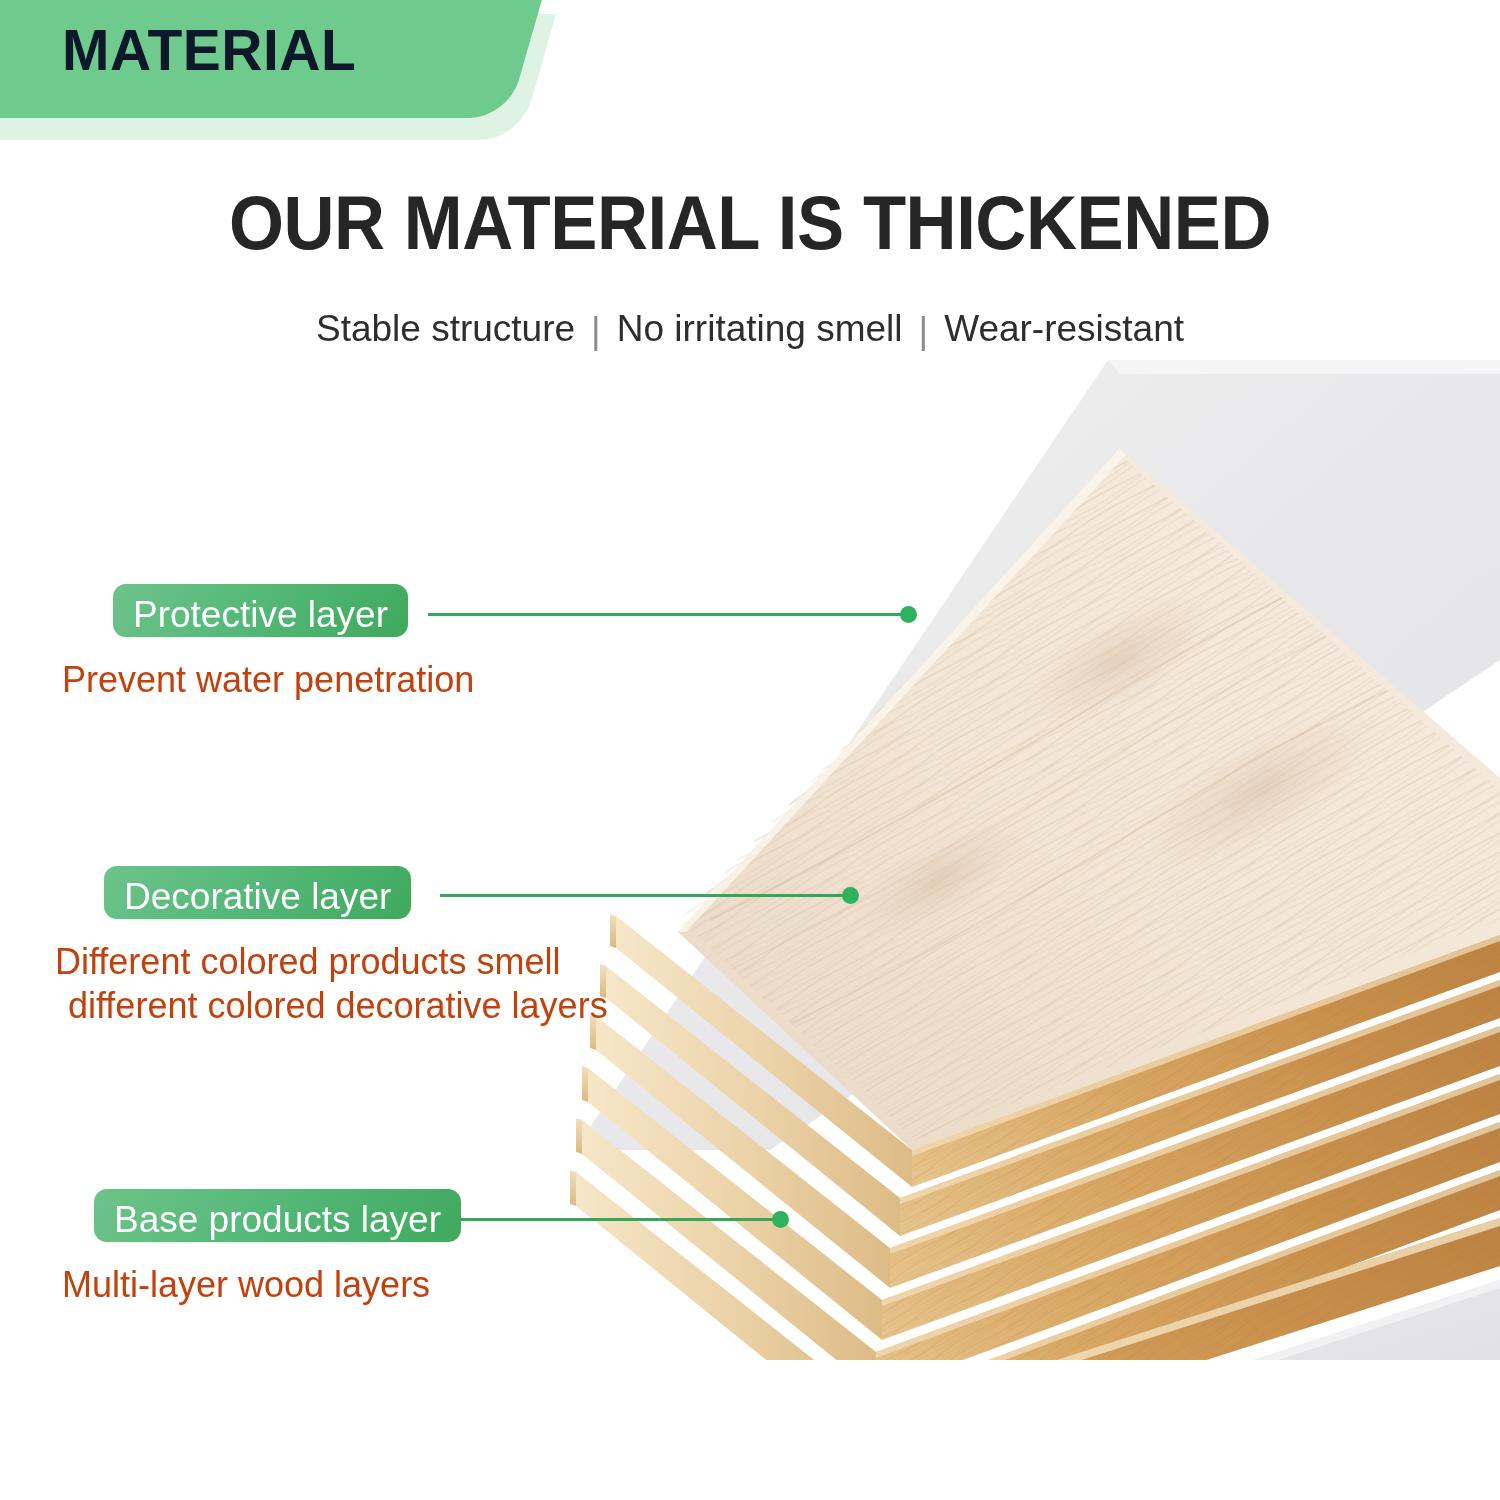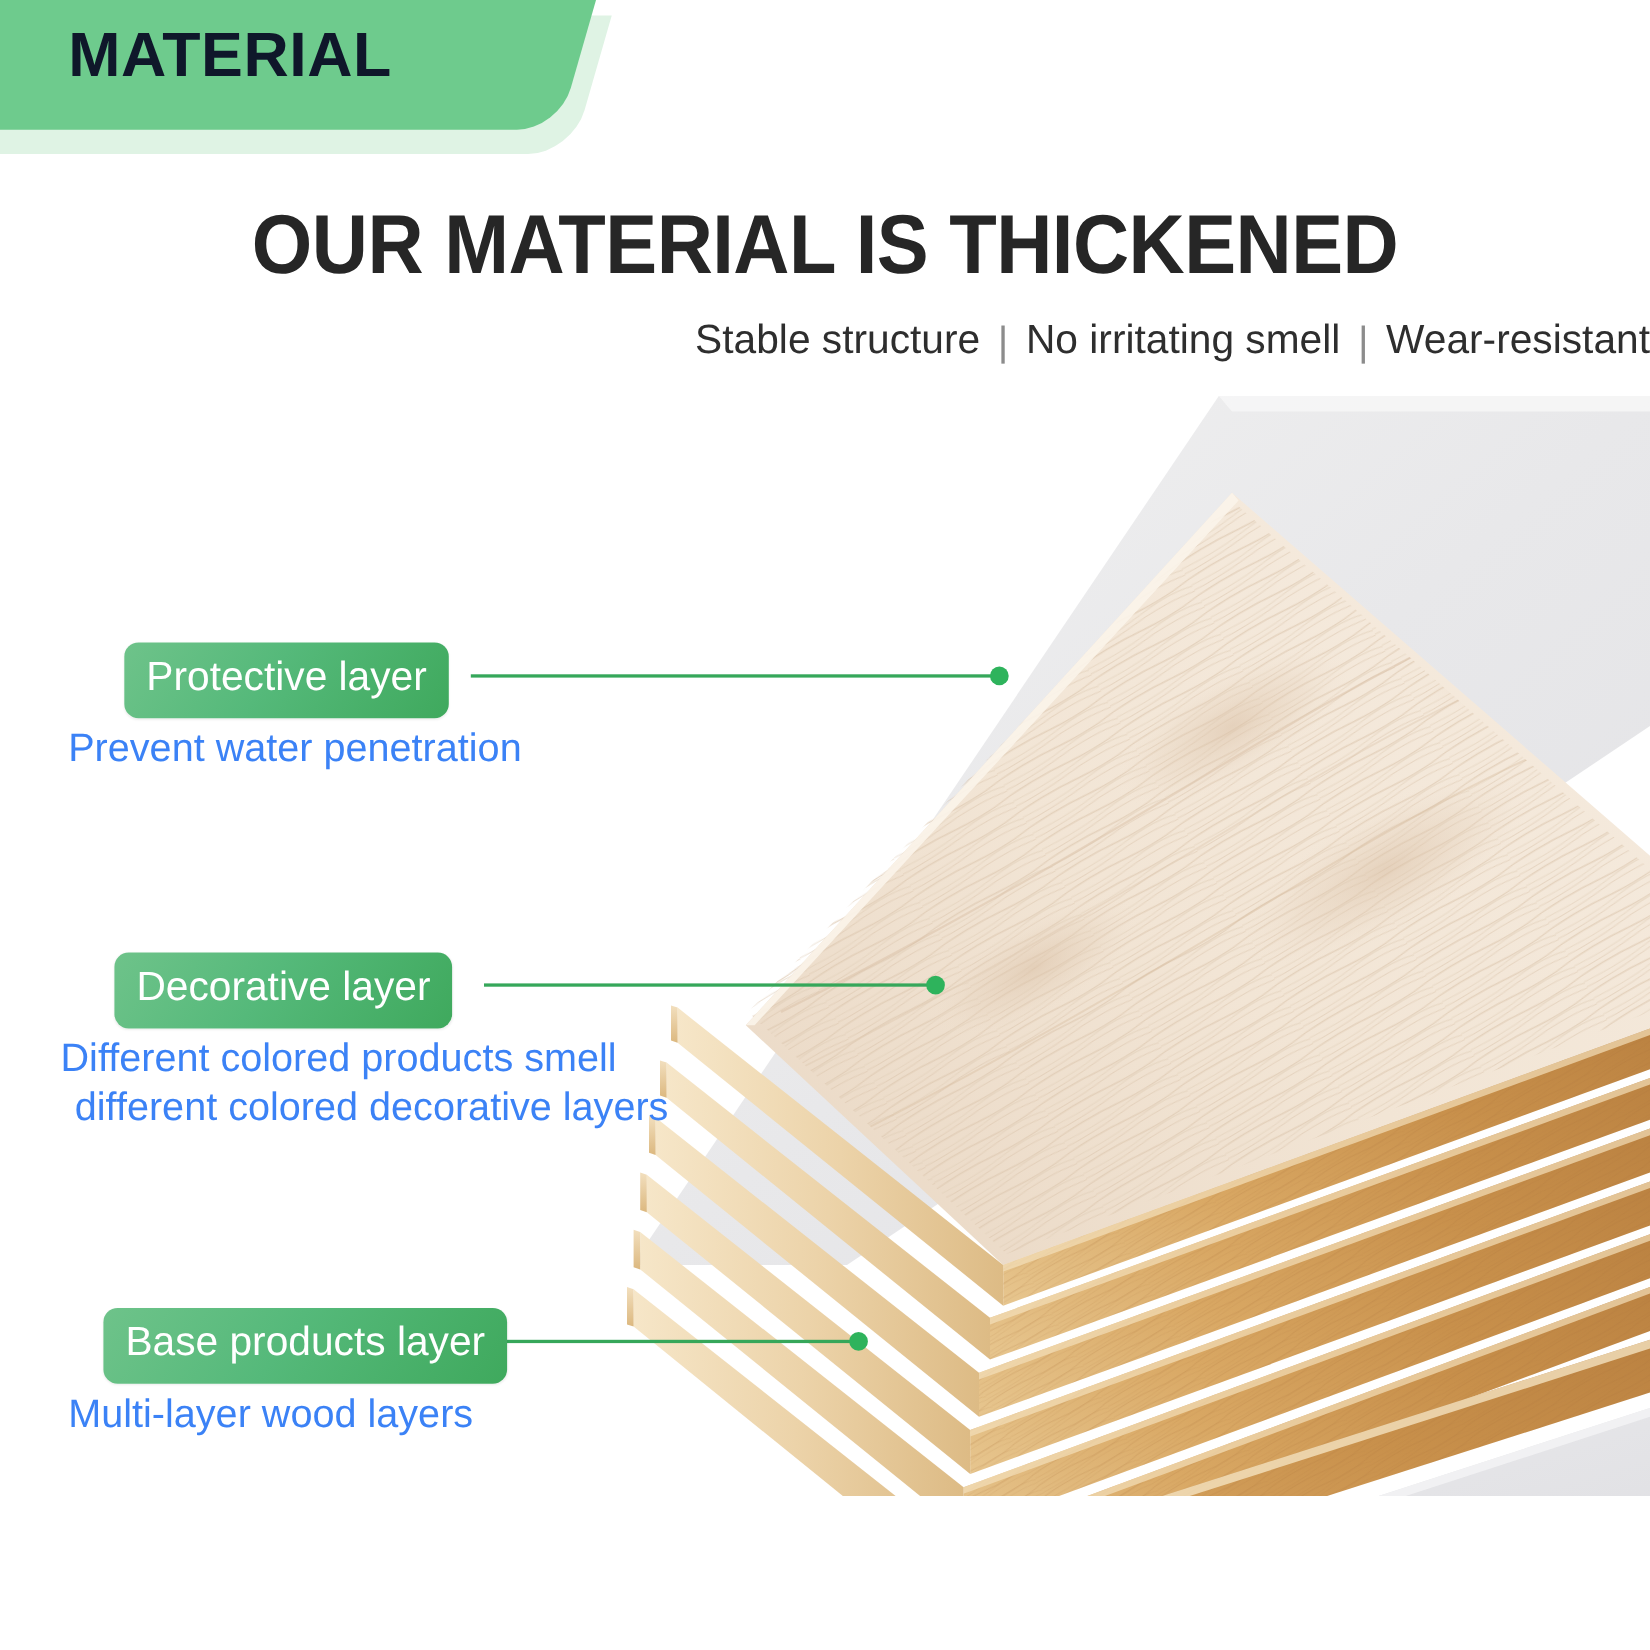--- a/index.html
+++ b/index.html
@@ -38,56 +38,56 @@
   
   .title{
     position:absolute;left:0;top:185px;width:1500px;
     text-align:center;
     font-size:76px;font-weight:bold;color:#262626;
     letter-spacing:-0.5px;line-height:1;
     transform:scaleX(0.93);
     white-space:nowrap;
   }
   .subtitle{
-    position:absolute;left:0;top:288px;width:1500px;
-    text-align:right;
+    position:absolute;left:0;top:308px;width:1500px;
+    text-align:center;
     font-size:37px;color:#2e2e2e;font-weight:400;
     white-space:nowrap;
   }
   .subtitle .sep{
     display:inline-block;
     color:#8c8c8c;
     font-weight:300;
     margin:0 16px;
     transform:translateY(2px);
   }
 
   
   .product{position:absolute;left:560px;top:360px;width:940px;height:1000px;}
   .product svg{display:block;}
 
   
   .callout{position:absolute;}
   .pill{
     position:absolute;
-    height:69px;
+    height:53px;
     border-radius:13px;
     background:linear-gradient(125deg,#6ec38a 0%,#55b97a 45%,#3fa95d 100%);
     color:#ffffff;
     font-size:37px;
     line-height:61px;
     padding:0 20px;
     white-space:nowrap;
     box-sizing:border-box;
     box-shadow:0 1px 2px rgba(0,0,0,0.07);
   }
   .desc{
     position:absolute;
     font-size:36px;
-    color:#3b82f6;
+    color:#c2410c;
     line-height:44px;
     white-space:nowrap;
   }
   .leader{position:absolute;height:3px;background:#36a75a;}
   .dot{
     position:absolute;width:17px;height:17px;border-radius:50%;
     background:#2eb35c;
   }
 </style>
 </head>

